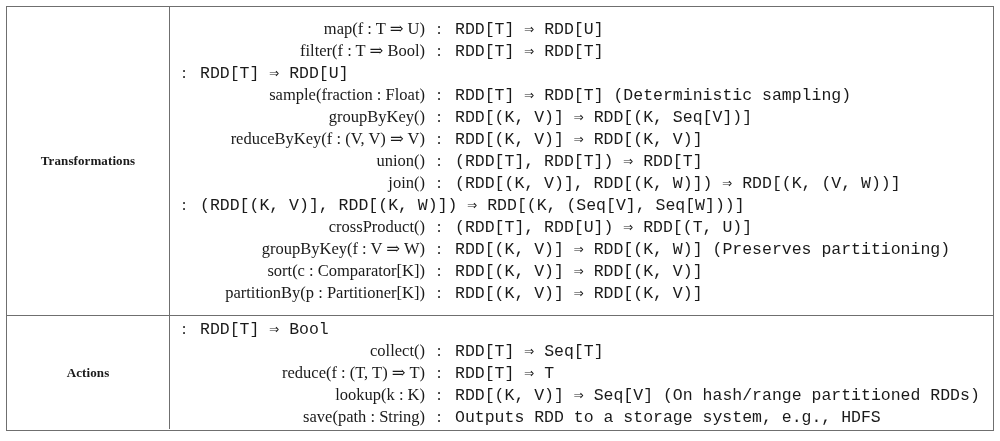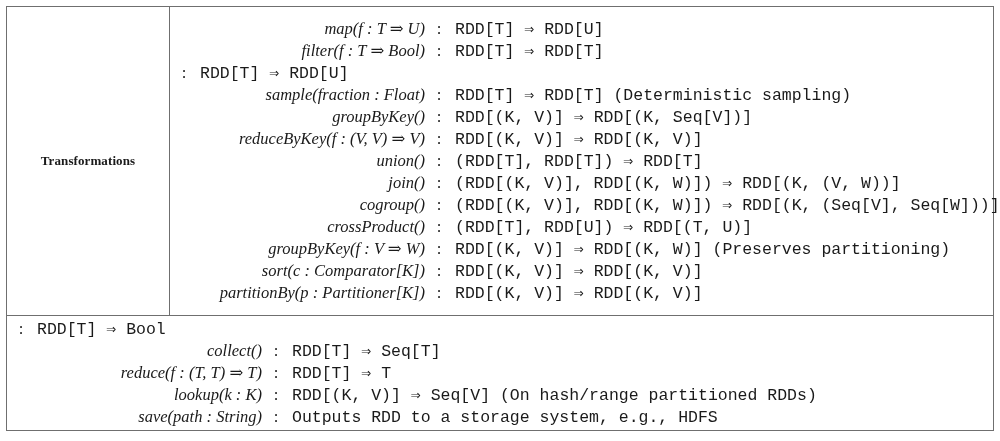--- a/index.html
+++ b/index.html
@@ -87,21 +87,21 @@
     flex: 0 0 28px;
     text-align: center;
   }
   .ret {
     flex: 1 1 auto;
     text-align: left;
     padding-left: 2px;
     font-family: Liberation Mono, monospace;
   }
 
-  .it { font-style: italic; }
+  .it { }
 </style>
 </head>
 <body>
 
 <div class="page">
   <div class="api-table">
 
     <div class="section transformations">
       <div class="cat-cell">Transformations</div>
       <div class="ops-cell">
@@ -139,21 +139,20 @@
           <span class="sig it">union()</span>
           <span class="colon">:</span>
           <span class="ret">(RDD[T], RDD[T]) ⇒ RDD[T]</span>
         </div>
         <div class="op-row">
           <span class="sig it">join()</span>
           <span class="colon">:</span>
           <span class="ret">(RDD[(K, V)], RDD[(K, W)]) ⇒ RDD[(K, (V, W))]</span>
         </div>
         <div class="op-row">
-          <span class="sig it">cogroup()</span>
           <span class="colon">:</span>
           <span class="ret">(RDD[(K, V)], RDD[(K, W)]) ⇒ RDD[(K, (Seq[V], Seq[W]))]</span>
         </div>
         <div class="op-row">
           <span class="sig it">crossProduct()</span>
           <span class="colon">:</span>
           <span class="ret">(RDD[T], RDD[U]) ⇒ RDD[(T, U)]</span>
         </div>
         <div class="op-row">
           <span class="sig it">groupByKey(f : V ⇒ W)</span>
@@ -168,20 +167,21 @@
         <div class="op-row">
           <span class="sig it">partitionBy(p : Partitioner[K])</span>
           <span class="colon">:</span>
           <span class="ret">RDD[(K, V)] ⇒ RDD[(K, V)]</span>
         </div>
 
       </div>
     </div>
 
     <div class="section actions">
+      <div class="cat-cell">Actions</div>
       <div class="ops-cell">
 
         <div class="op-row">
           <span class="colon">:</span>
           <span class="ret">RDD[T] ⇒ Bool</span>
         </div>
         <div class="op-row">
           <span class="sig it">collect()</span>
           <span class="colon">:</span>
           <span class="ret">RDD[T] ⇒ Seq[T]</span>

